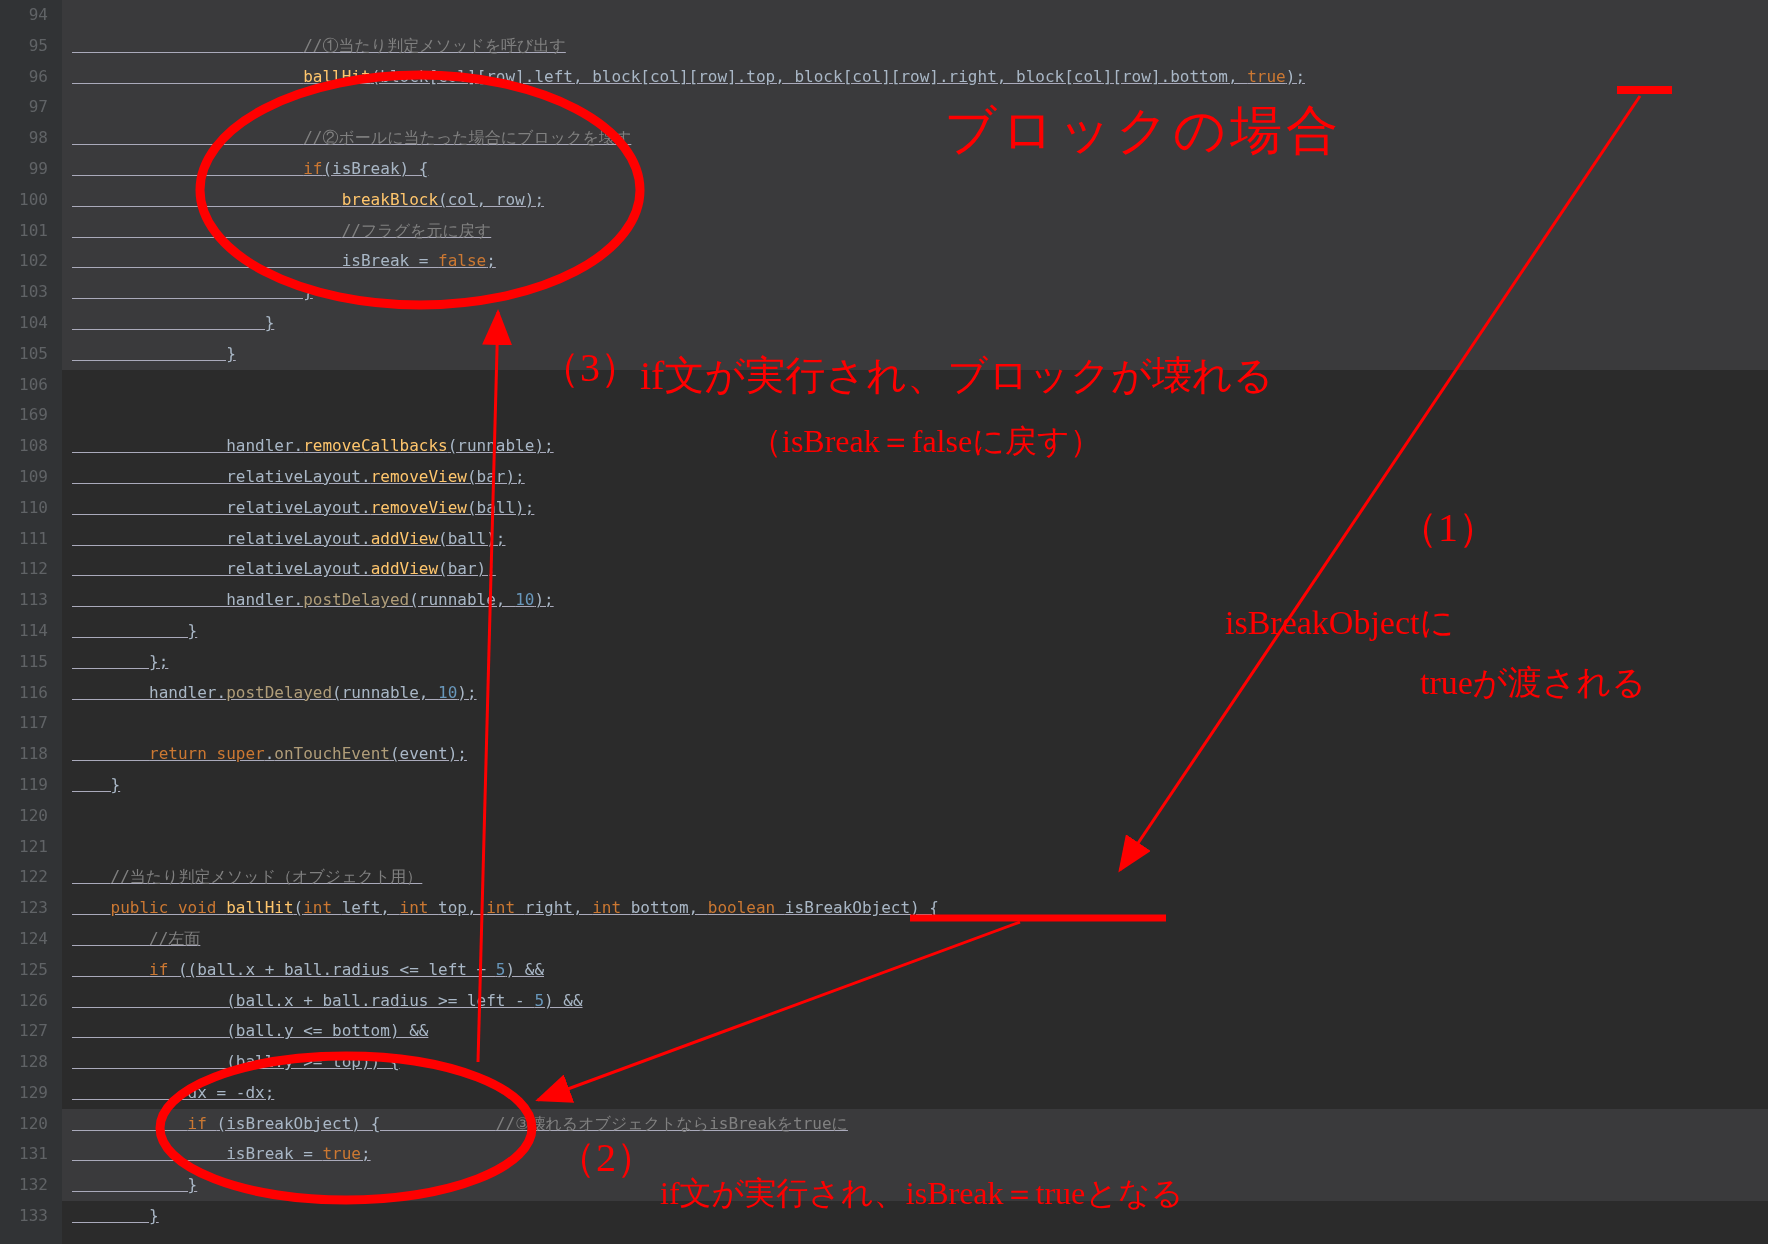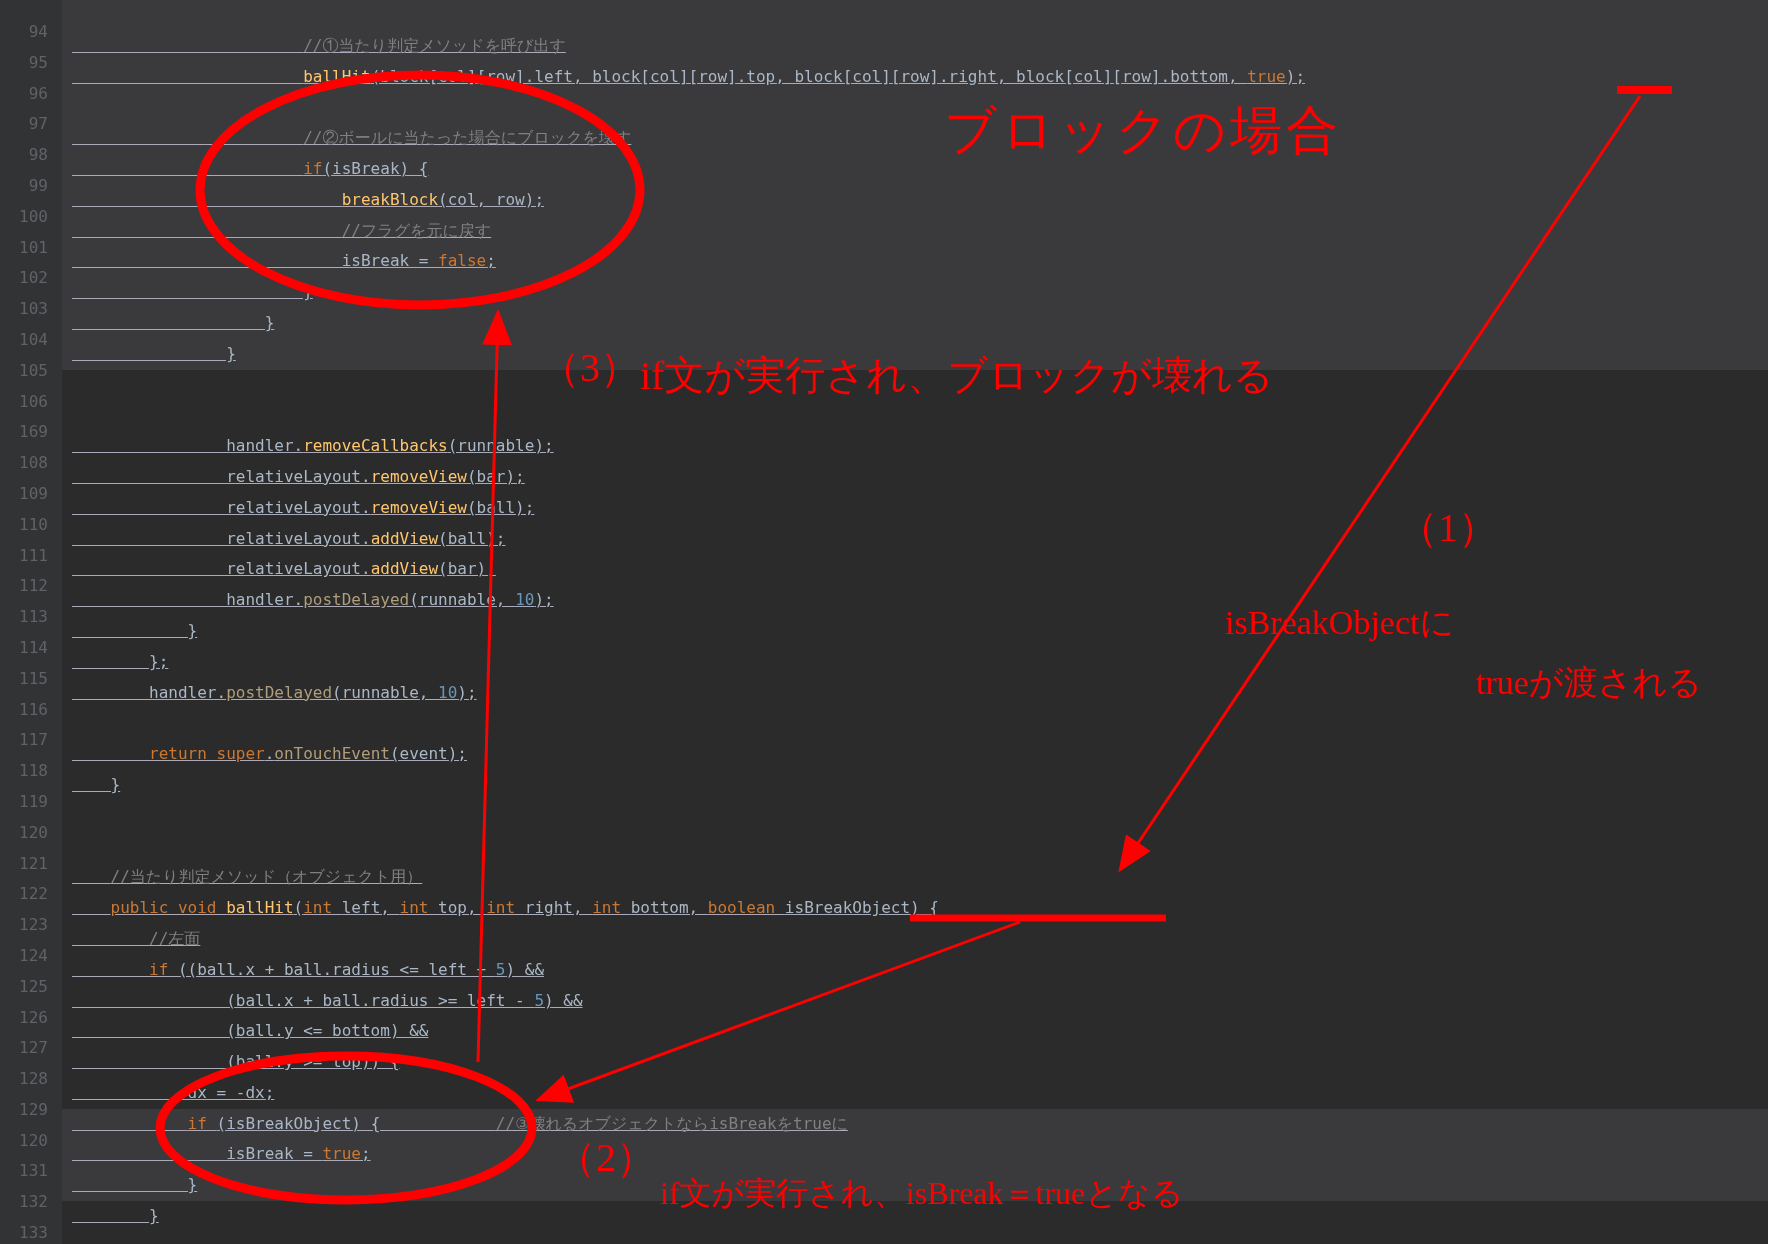--- a/index.html
+++ b/index.html
@@ -14,21 +14,21 @@
   .editor {
     display: flex;
     width: 100%;
     height: 100%;
     position: relative;
   }
   .gutter {
     background: #313335;
     color: #606366;
     text-align: right;
-    padding: 17px 14px 0 6px;
+    padding: 0 14px 0 6px;
     user-select: none;
     line-height: 30.8px;
     font-size: 16px;
     width: 62px;
     flex-shrink: 0;
   }
   .gutter div { height: 30.8px; }
   .code {
     flex: 1;
     position: relative;
@@ -129,21 +129,22 @@
 
       <line x1="1020" y1="922" x2="538" y2="1100" stroke="#ff0000" stroke-width="3" marker-end="url(#arrowhead)"></line>
 
       <line x1="478" y1="1062" x2="498" y2="312" stroke="#ff0000" stroke-width="3" marker-end="url(#arrowhead)"></line>
     </svg>
 
     <div class="anno-text" style="left:944px; top:96px; font-size:52px; letter-spacing:4px;">ブロックの場合</div>
 
     <div class="anno-text" style="left:1398px; top:500px; font-size:40px;">（1）</div>
     <div class="anno-text" style="left:1225px; top:600px; font-size:34px;">isBreakObjectに</div>
-    <div class="anno-text" style="left:1476px; top:660px; font-size:34px;">trueが渡される</div>
+    <div class="anno-text" style="left:1420px; top:660px; font-size:34px;">trueが渡される</div>
 
     <div class="anno-text" style="left:556px; top:1130px; font-size:40px;">（2）</div>
     <div class="anno-text" style="left:660px; top:1172px; font-size:32px;">if文が実行され、isBreak＝trueとなる</div>
 
     <div class="anno-text" style="left:540px; top:340px; font-size:40px;">（3）</div>
     <div class="anno-text" style="left:640px; top:348px; font-size:40px;">if文が実行され、ブロックが壊れる</div>
+    <div class="anno-text" style="left:750px; top:420px; font-size:32px;">（isBreak＝falseに戻す）</div>
   </div>
 </div>
 
 </body></html>

